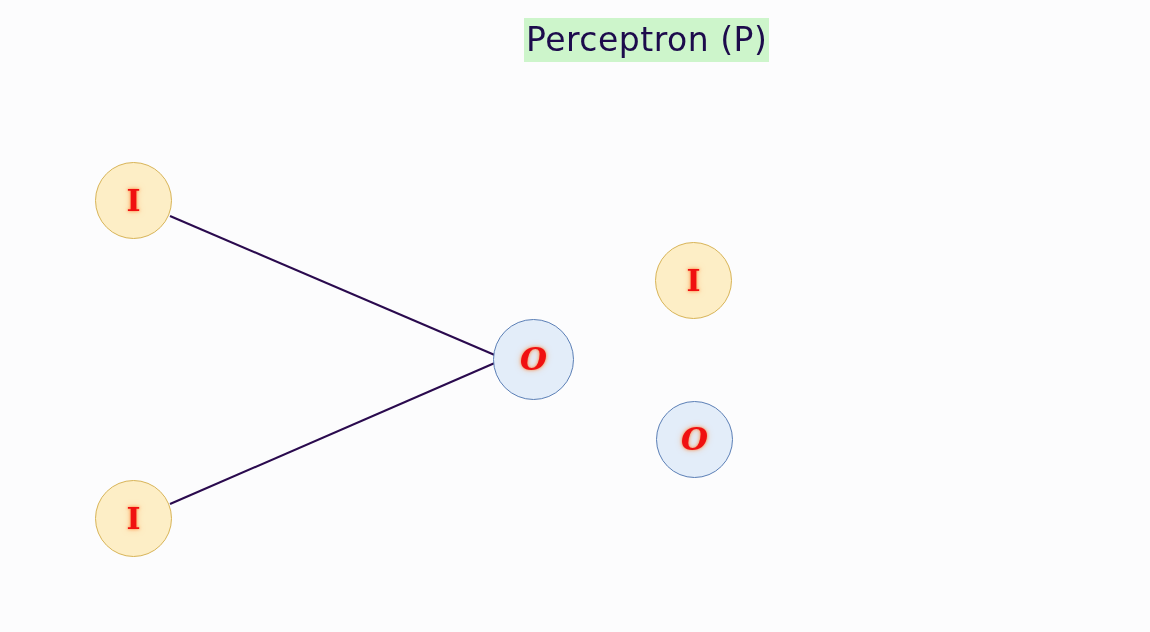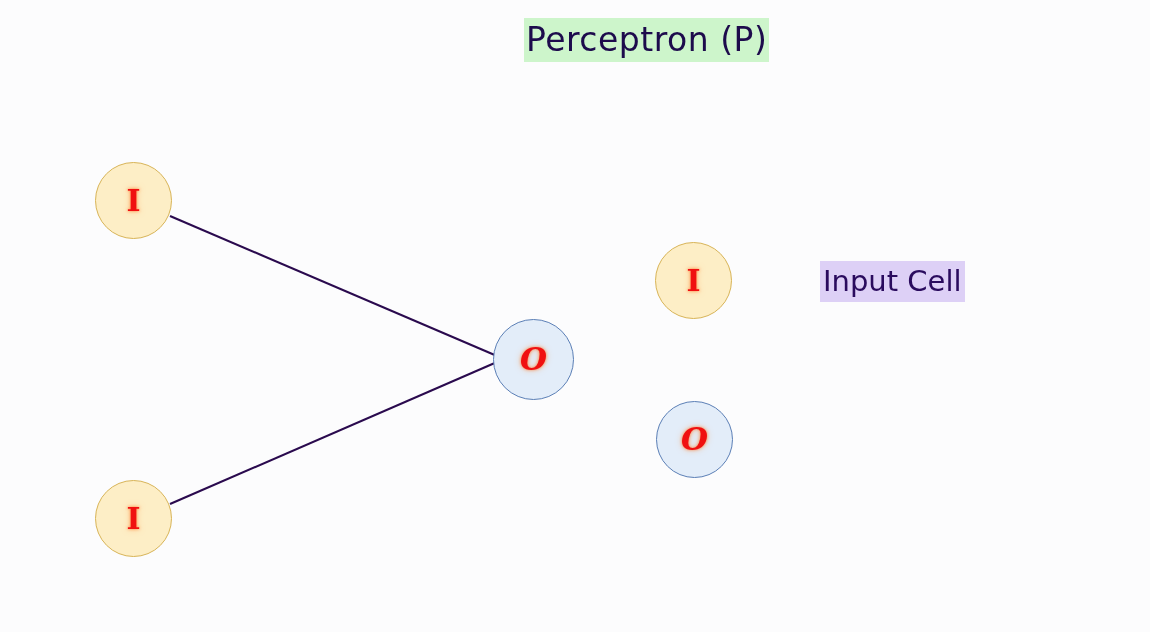--- a/index.html
+++ b/index.html
@@ -122,21 +122,18 @@
     <span class="glyph">I</span>
   </div>
 
   <div class="node node-output" id="node-output-main">
     <span class="glyph">O</span>
   </div>
 
   <div class="node node-input" id="legend-node-input">
     <span class="glyph">I</span>
   </div>
-  <div class="legend-label" id="legend-label-input">
-    <span class="hl">Input Cell</span>
-  </div>
 
   <div class="node node-output" id="legend-node-output">
     <span class="glyph">O</span>
   </div>
 
 </div>
 
 </body></html>

